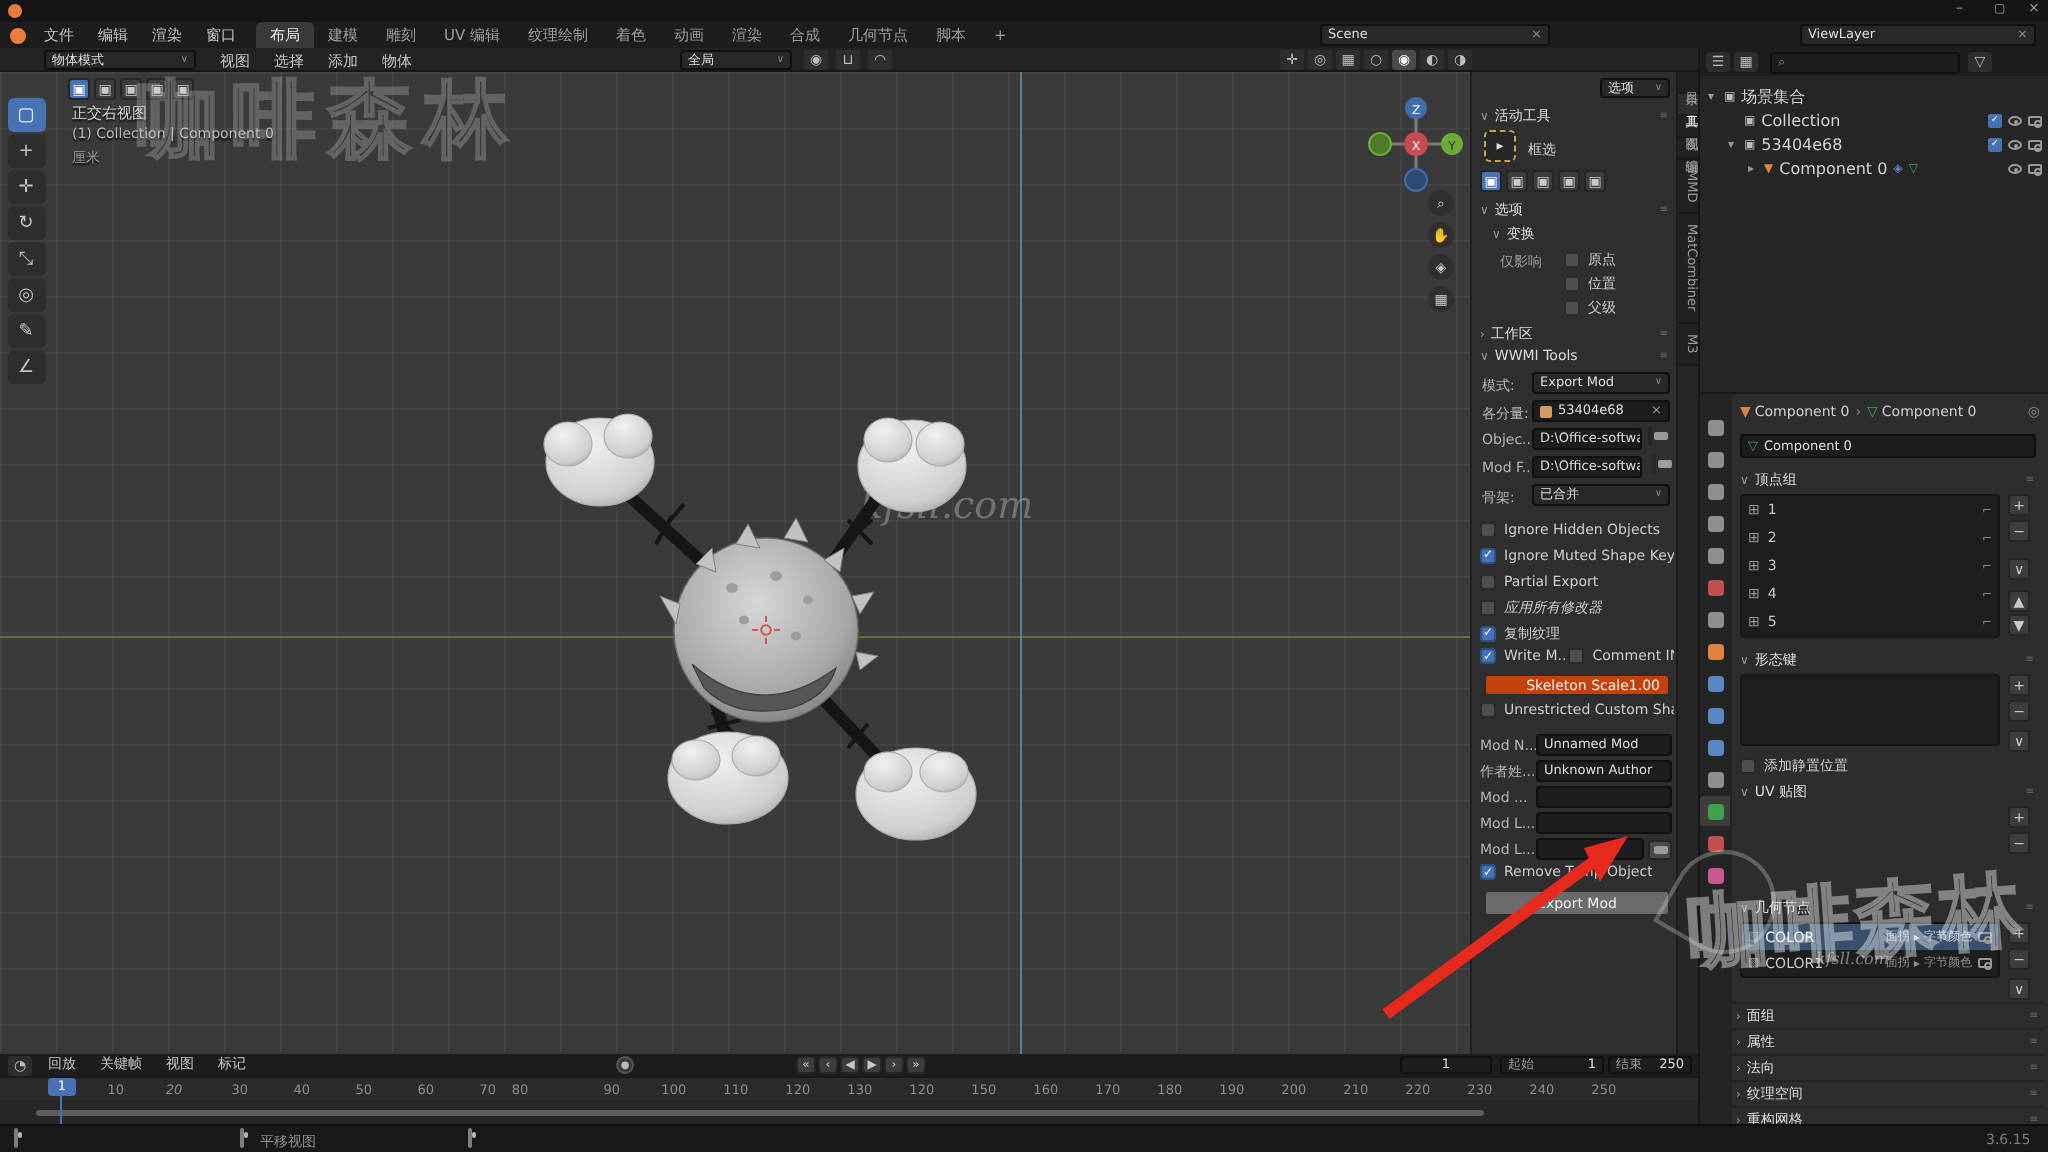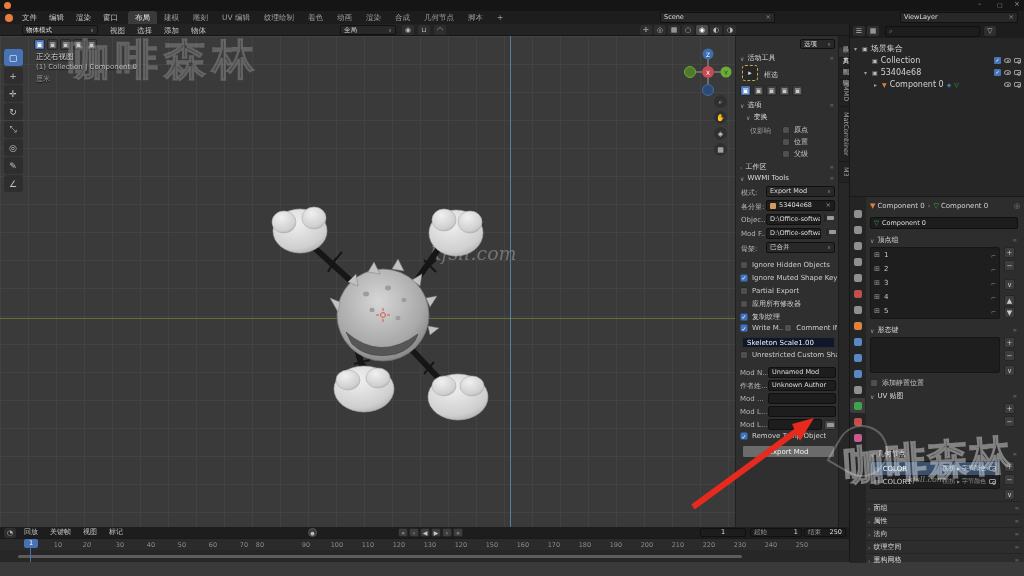--- a/index.html
+++ b/index.html
@@ -348,37 +348,37 @@
           <span class="cblabel">Ignore Hidden Objects</span>
         </div>
         <div class="row" style="height: 13px;">
           <span class="cb on">✓</span>
           <span class="cblabel">Ignore Muted Shape Keys</span>
         </div>
         <div class="row" style="height: 13px;">
           <span class="cb"></span>
           <span class="cblabel">Partial Export</span>
         </div>
-        <div class="row" style="height: 13px;">
+        <div class="row" style="height: 13px; font-style: italic;">
           <span class="cb"></span>
           <span class="cblabel">应用所有修改器</span>
         </div>
         <div class="row" style="height: 13px;">
           <span class="cb on">✓</span>
           <span class="cblabel">复制纹理</span>
         </div>
       </div>
 
     <div class="abs row" style="left:4px;top:288px;width:97px">
       <span class="cb on" id="cb-write">✓</span>
       <span class="cblabel" style="width:40px">Write M...</span>
       <span class="cb" id="cb-comment"></span>
       <span class="cblabel">Comment IN...</span>
     </div>
-    <div class="abs row" style="left:6px;top:301px;width:93px;height:11px;background:#0f172a;border:1px solid #2c2c2c;border-radius:2px;padding:0 4px;color:#f2f2f2;justify-content:flex-start">
+    <div class="abs row" style="left:6px;top:301px;width:93px;height:11px;background:#c2410c;border:1px solid #2c2c2c;border-radius:2px;padding:0 4px;color:#f2f2f2;justify-content:flex-end">
       <span>Skeleton Scale</span>
         <span>1.00</span>
     </div>
     <div class="abs row" style="left:4px;top:315px;width:97px">
       <span class="cb"></span>
       <span class="cblabel">Unrestricted Custom Shape ...</span>
     </div>
 
     <div class="abs" id="wwmi-fields" style="left:2px;top:330px;width:100px">
         <div class="row" style="height: 13px; padding: 0px 2px;">
@@ -716,18 +716,25 @@
         <span class="tick" style="left: 770.9px;">240</span>
         <span class="tick" style="left: 801.9px;">250</span>
       </div>
     <div class="abs" style="left:0;top:23px;width:849px;height:12px;background:#272727">
       <div class="abs" style="left:18px;top:5px;width:724px;height:3px;background:#5d5d5d;border-radius:2px"></div>
     </div>
     <div class="abs" style="left:24px;top:12px;width:14px;height:9px;background:#4772b3;border-radius:2px;color:#fff;font-size:6.5px;text-align:center;line-height:9px">1</div>
     <div class="abs" style="left:30px;top:21px;width:1px;height:14px;background:#4772b3"></div>
   </div>
 
+  <div class="abs" id="statusbar">
+    <span class="abs mouse" style="left:7px;top:2px"></span>
+    <span class="abs mouse" style="left:118px;top:2px"></span>
+    <span class="abs" style="left:130px;top:3px">平移视图</span>
+    <span class="abs mouse" style="left:230px;top:2px"></span>
+    <span class="abs" style="left:993px;top:3px;color:#7c7c7c">3.6.15</span>
+  </div>
 
   <svg class="abs" width="1024" height="576" viewBox="0 0 1024 576" style="left:0;top:0;pointer-events:none;z-index:40">
     <line x1="693" y1="507" x2="798" y2="430" stroke="#e62a1d" stroke-width="6"></line>
     <polygon points="814,418 792,424 800,441" fill="#e62a1d"></polygon>
   </svg>
 </div>
 
 </body></html>

